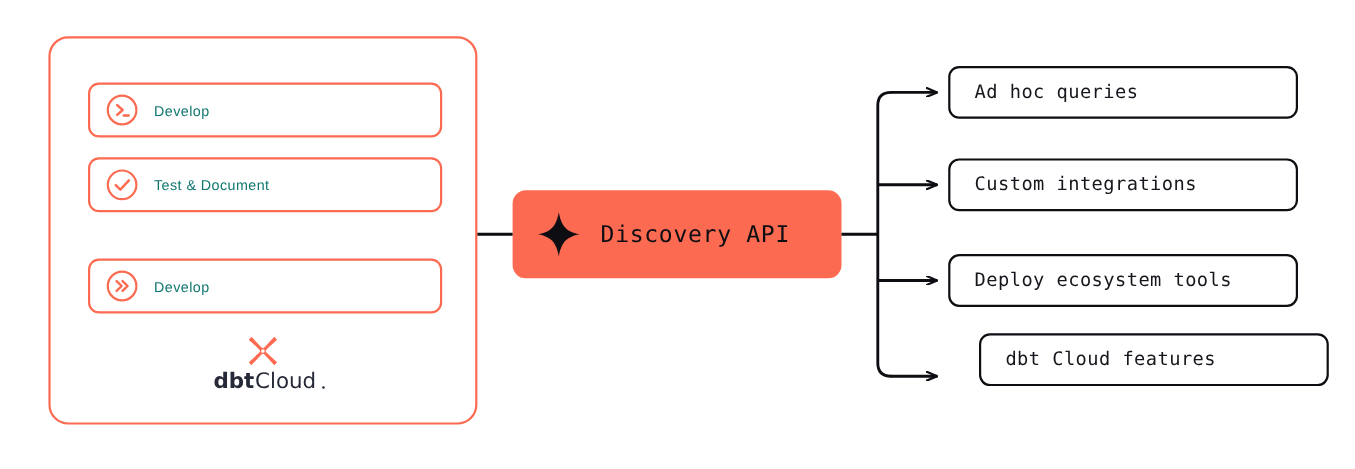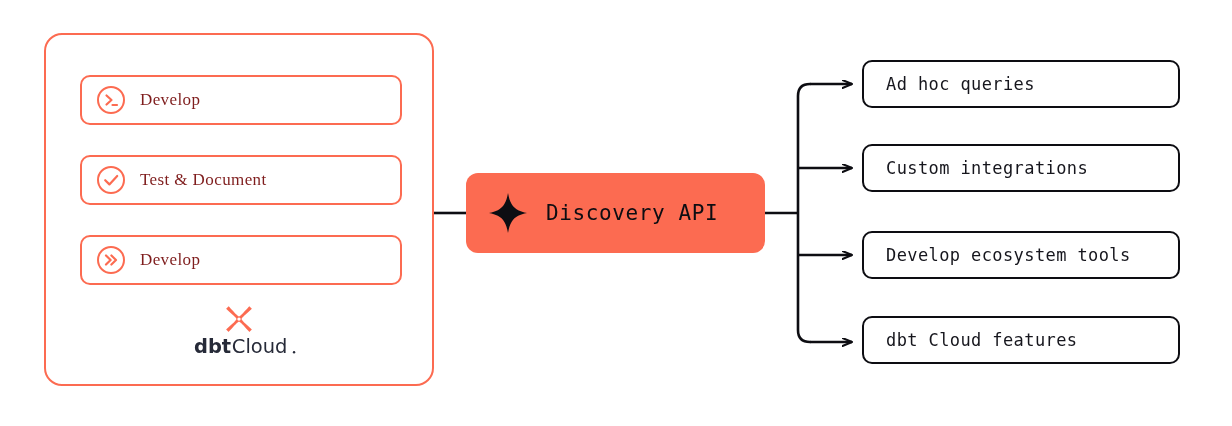--- a/index.html
+++ b/index.html
@@ -39,37 +39,37 @@
     width: 322px;
     height: 50px;
     border: 2px solid #FC6B51;
     border-radius: 10px;
     box-sizing: border-box;
     background: #ffffff;
     display: flex;
     align-items: center;
   }
   .stage-card.s0 { top: 40px; }
-  .stage-card.s1 { top: 120px; }
+  .stage-card.s1 { top: 108px; }
   .stage-card.s2 { top: 200px; }
 
   .stage-icon {
     width: 30px;
     height: 30px;
     margin-left: 14px;
     margin-right: 14px;
     flex: 0 0 auto;
     display: block;
   }
 
   .stage-label {
-    font-family: Liberation Serif, serif;
-    font-size: 17px;
+    font-family: Liberation Sans, sans-serif;
+    font-size: 13px;
     letter-spacing: 0.4px;
-    color: #7f1d1d;
+    color: #0f766e;
     white-space: nowrap;
   }
 
   
   #dbt-cloud-logo {
     position: absolute;
     left: 0;
     right: 0;
     top: 268px;
     height: 56px;
@@ -123,21 +123,21 @@
     border: 2px solid #0d0d12;
     border-radius: 10px;
     box-sizing: border-box;
     background: #ffffff;
     display: flex;
     align-items: center;
   }
   .consumer-card.c0 { top: 60px; }
   .consumer-card.c1 { top: 144px; }
   .consumer-card.c2 { top: 231px; }
-  .consumer-card.c3 { top: 316px; }
+  .consumer-card.c3 { top: 303px; margin-left: 28px; }
 
   .consumer-label {
     font-family: "DejaVu Sans Mono", "Liberation Mono", monospace;
     font-size: 17px;
     letter-spacing: 0.4px;
     color: #16161d;
     margin-left: 22px;
     white-space: nowrap;
   }
 
@@ -219,21 +219,21 @@
     <span id="discovery-api-label">Discovery API</span>
   </div>
 
   <div class="consumer-card c1">
     <span class="consumer-label">Custom integrations</span>
   </div>
   <div class="consumer-card c0">
     <span class="consumer-label">Ad hoc queries</span>
   </div>
   <div class="consumer-card c2">
-    <span class="consumer-label">Develop ecosystem tools</span>
+    <span class="consumer-label">Deploy ecosystem tools</span>
   </div>
   <div class="consumer-card c3">
     <span class="consumer-label">dbt Cloud features</span>
   </div>
 
   <svg class="connector-layer" viewBox="0 0 1232 426">
     <defs>
       <marker id="arrowhead" markerWidth="11" markerHeight="9" refX="10" refY="4.5" orient="auto" markerUnits="userSpaceOnUse">
         <path d="M0.5,0.5 L10,4.5 L0.5,8.5" fill="none" stroke="#0d0d12" stroke-width="2" stroke-linecap="round" stroke-linejoin="round"></path>
       </marker>

